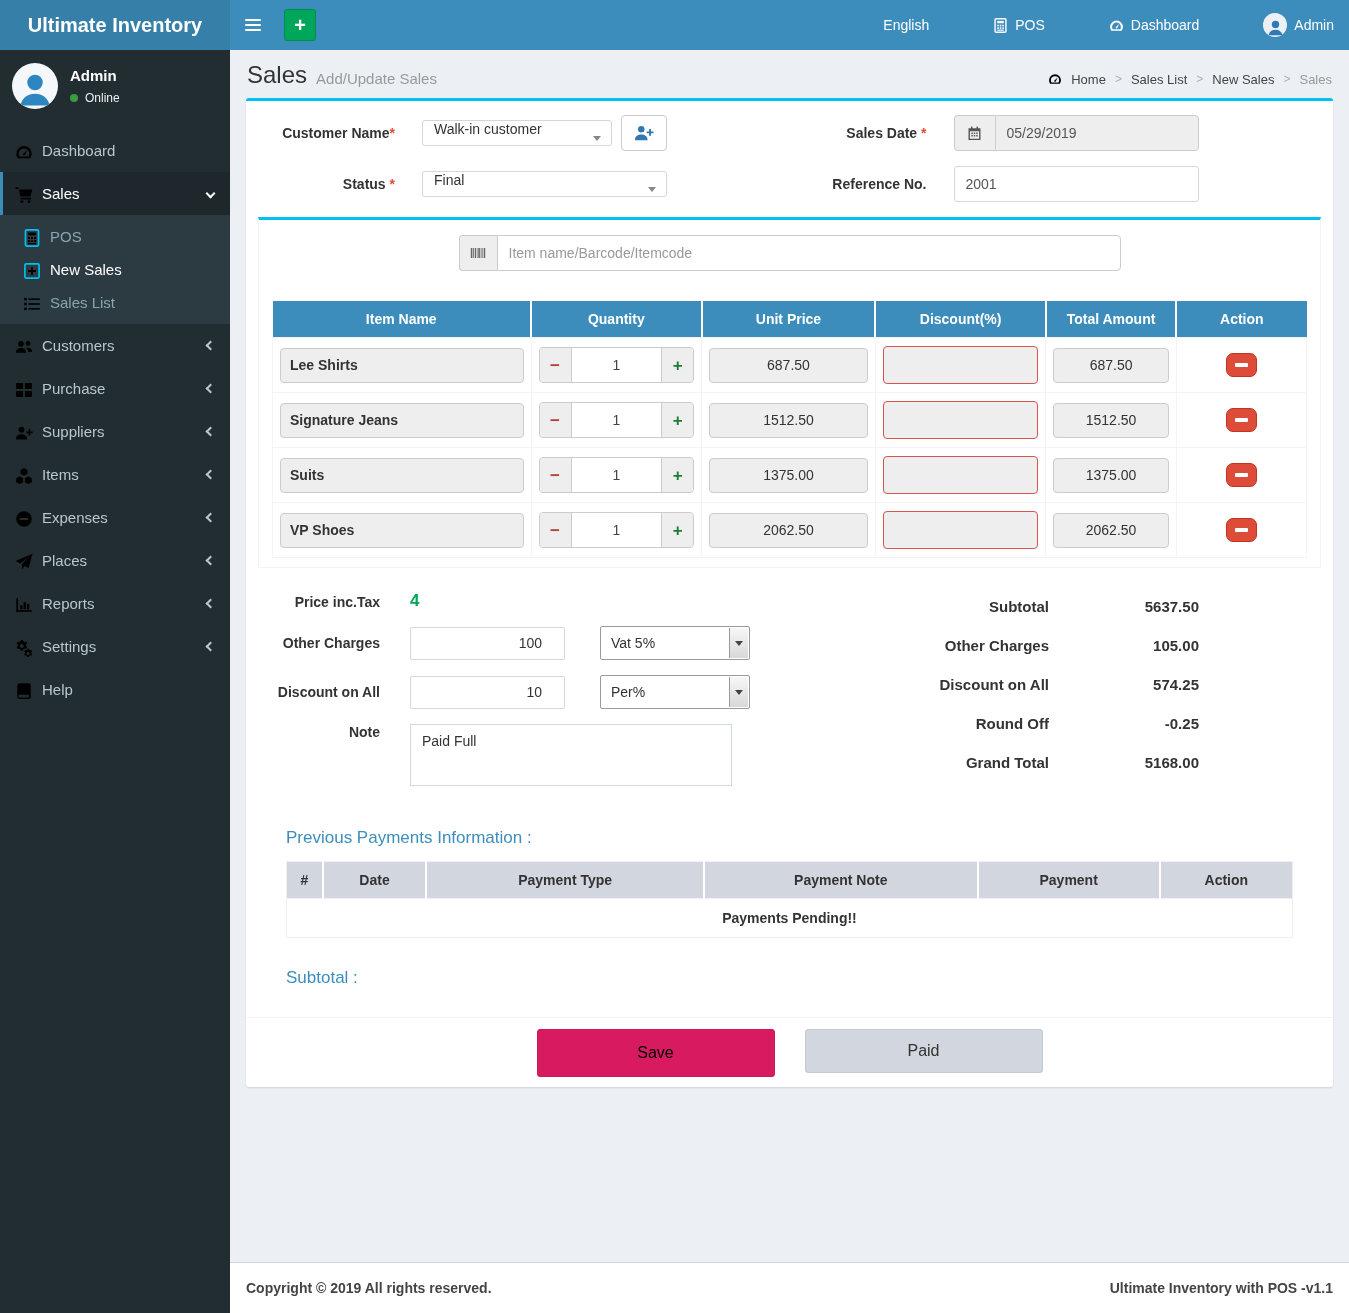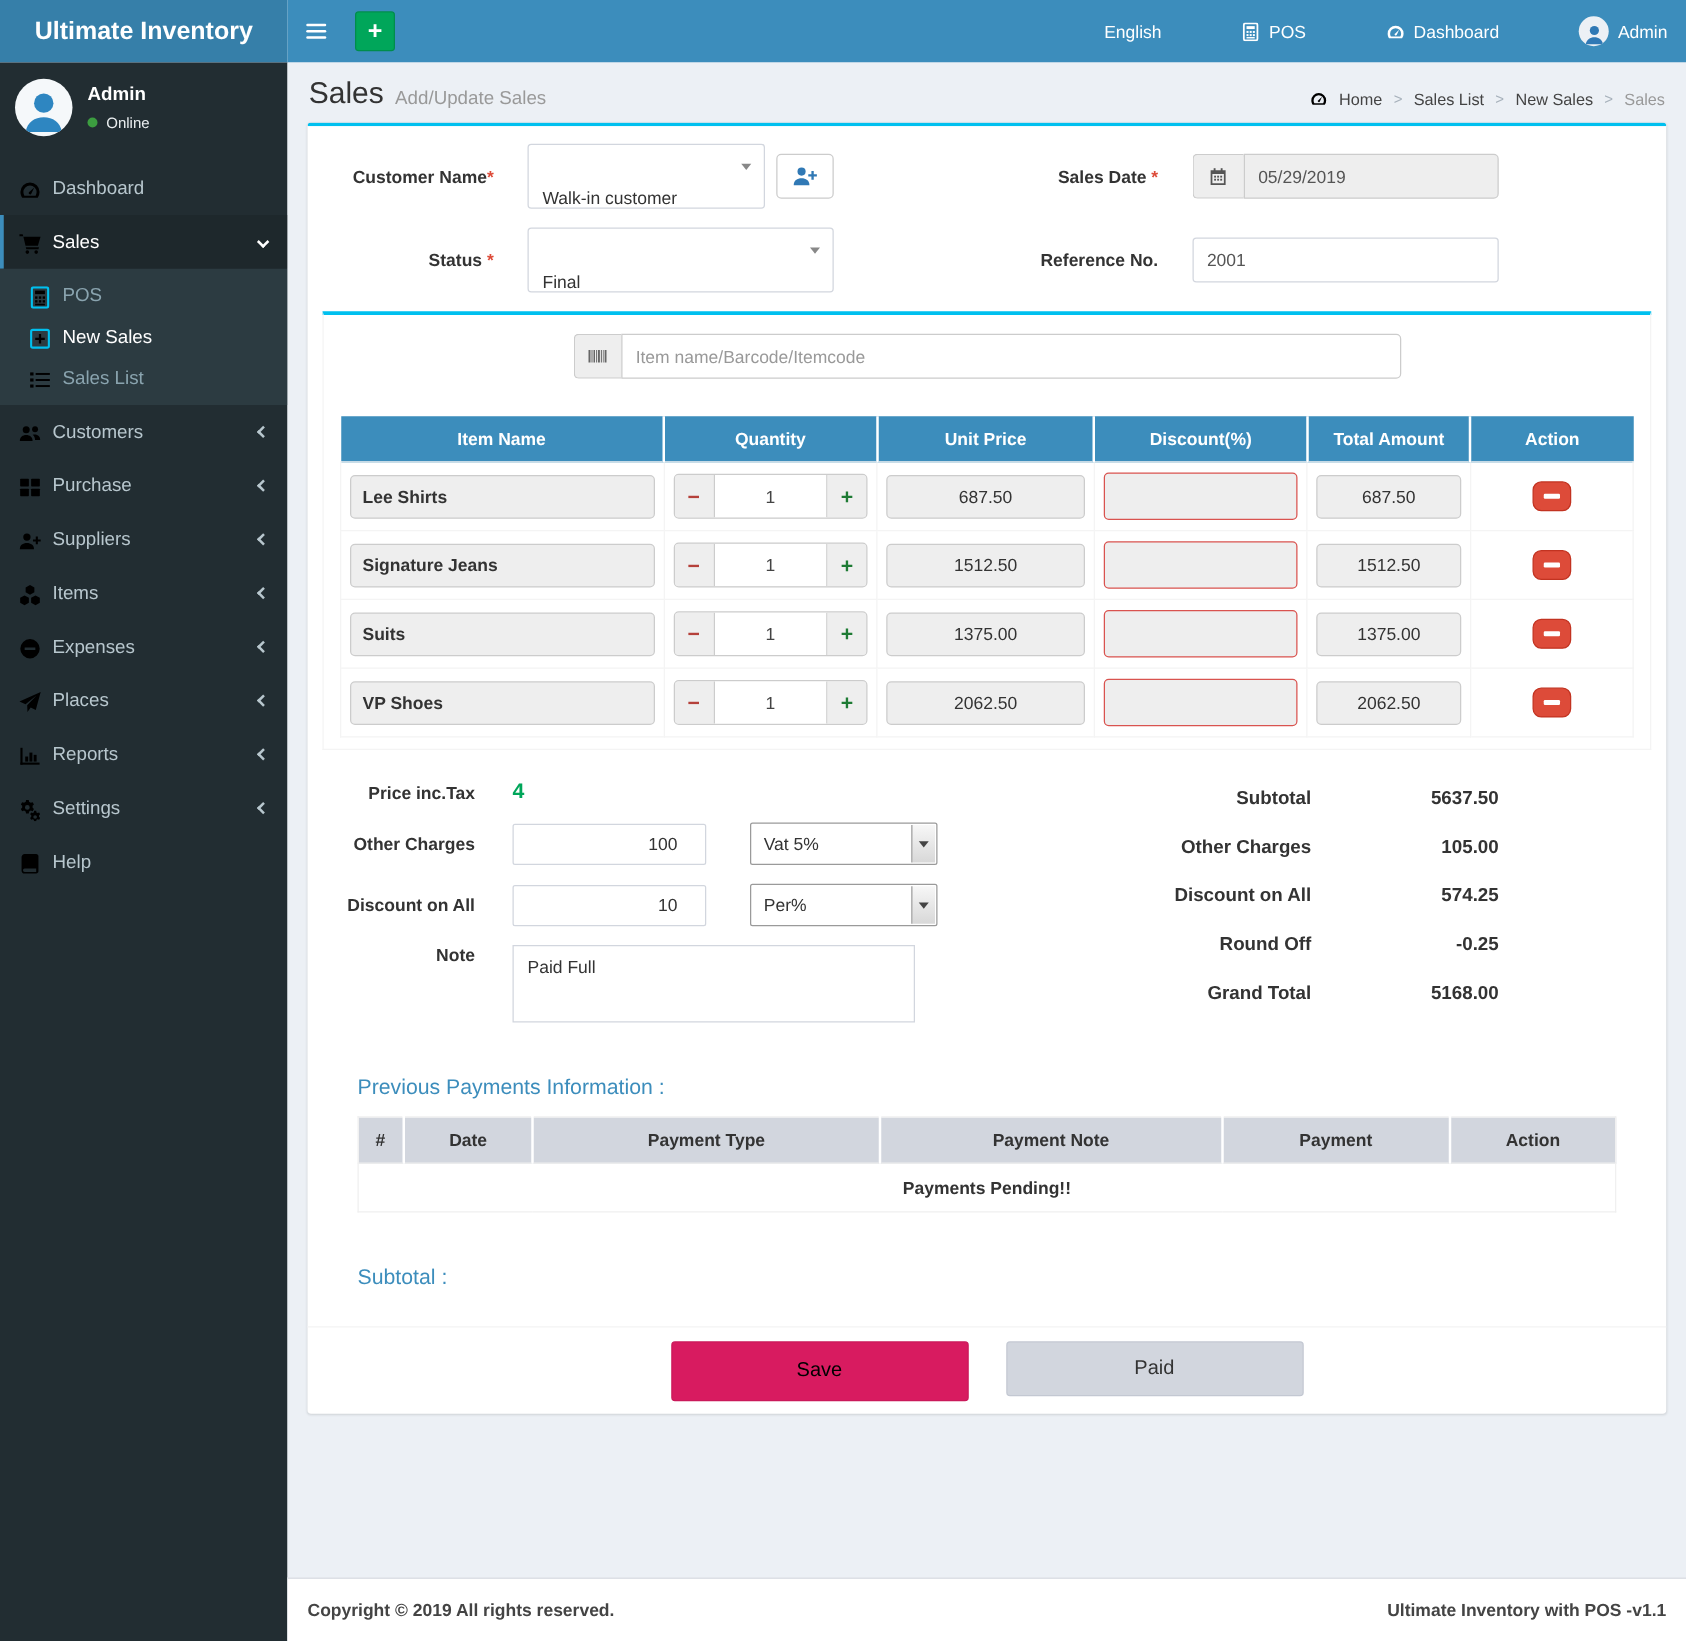--- a/index.html
+++ b/index.html
@@ -60,21 +60,21 @@
 
   
   .box { margin:0 16px; background:#fff; border-top:3px solid #00c0ef; border-radius:3px; box-shadow:0 1px 2px rgba(0,0,0,.12); padding-top:14px; }
 
   
   .sale-form { padding:0 12px; }
   .form-row { display:flex; margin-bottom:15px; }
   .fcol { width:50%; display:flex; align-items:center; }
   .flabel { flex:0 0 164px; width:164px; text-align:right; padding-right:27px; font-weight:bold; font-size:14px; color:#333; white-space:nowrap; }
   .req { color:#dd4b39; white-space:pre; }
-  .select-box { position:relative; height:52px; border:1px solid #d2d6de; border-radius:3px; background:#fff; display:flex; align-items:flex-end; padding:0 26px 0 11px; color:#333; cursor:pointer; }
+  .select-box { position:relative; height:26px; border:1px solid #d2d6de; border-radius:3px; background:#fff; display:flex; align-items:flex-start; padding:0 26px 0 11px; color:#333; cursor:pointer; }
   .select-box .caret { position:absolute; right:10px; top:15px; width:0; height:0; border-left:4px solid transparent; border-right:4px solid transparent; border-top:5px solid #888; }
   .w190 { width:190px; } .w245 { width:245px; }
   .add-user-btn { width:46px; height:36px; margin-left:9px; border:1px solid #ccc; border-radius:4px; background:#fff; display:flex; align-items:center; justify-content:center; cursor:pointer; }
   .add-user-btn .ni { width:20px; height:20px; color:#3079b5; }
   .input-group { display:flex; width:245px; }
   .ig-addon { width:41px; flex:0 0 41px; background:#eee; border:1px solid #ccc; border-right:none; border-radius:4px 0 0 4px; display:flex; align-items:center; justify-content:center; }
   .ig-addon .ni { width:15px; height:15px; color:#555; }
   .ig-input { flex:1; height:36px; border:1px solid #ccc; border-radius:0 4px 4px 0; background:#eee; color:#555; padding:0 11px; min-width:0; }
   .text-input { height:36px; border:1px solid #d2d6de; border-radius:3px; padding:0 11px; color:#555; background:#fff; }
 
@@ -119,21 +119,21 @@
 
   
   .pay-section { margin:27px 40px 0; }
   .section-heading { color:#3c8dbc; font-size:17px; font-weight:normal; margin-bottom:13px; }
   .pay-table { width:100%; border-collapse:collapse; table-layout:fixed; border:1px solid #f0f0f0; }
   .pay-table th { background:#d2d6de; color:#333; font-weight:bold; font-size:14px; padding:10px 6px; text-align:center; }
   .pay-table th + th { border-left:2px solid #fff; }
   .pay-table td { padding:11px; text-align:center; font-weight:bold; color:#333; border:1px solid #f0f0f0; }
 
   
-  .subtotal-section { margin:42px 40px 0; }
+  .subtotal-section { margin:30px 40px 0; }
   .pay-panel { background:#d2d6de; border-radius:4px; padding:13px 10px 15px; }
   .pp-row { display:flex; gap:31px; }
   .pp-col { flex:1; min-width:0; }
   .pp-label { font-weight:bold; font-size:14px; color:#333; margin:5px 0 10px; }
   .pp-input { width:100%; height:38px; border:none; background:#fff; text-align:right; padding:0 11px; color:#333; }
   .pp-select { position:relative; height:38px; background:#fff; display:flex; align-items:center; padding:0 24px 0 12px; color:#333; cursor:pointer; }
   .pp-select .caret { position:absolute; right:12px; top:16px; width:0; height:0; border-left:4px solid transparent; border-right:4px solid transparent; border-top:5px solid #aaa; }
   .pp-ta { display:block; width:100%; height:66px; border:none; background:#fff; padding:9px 12px; color:#333; resize:none; }
 
   

